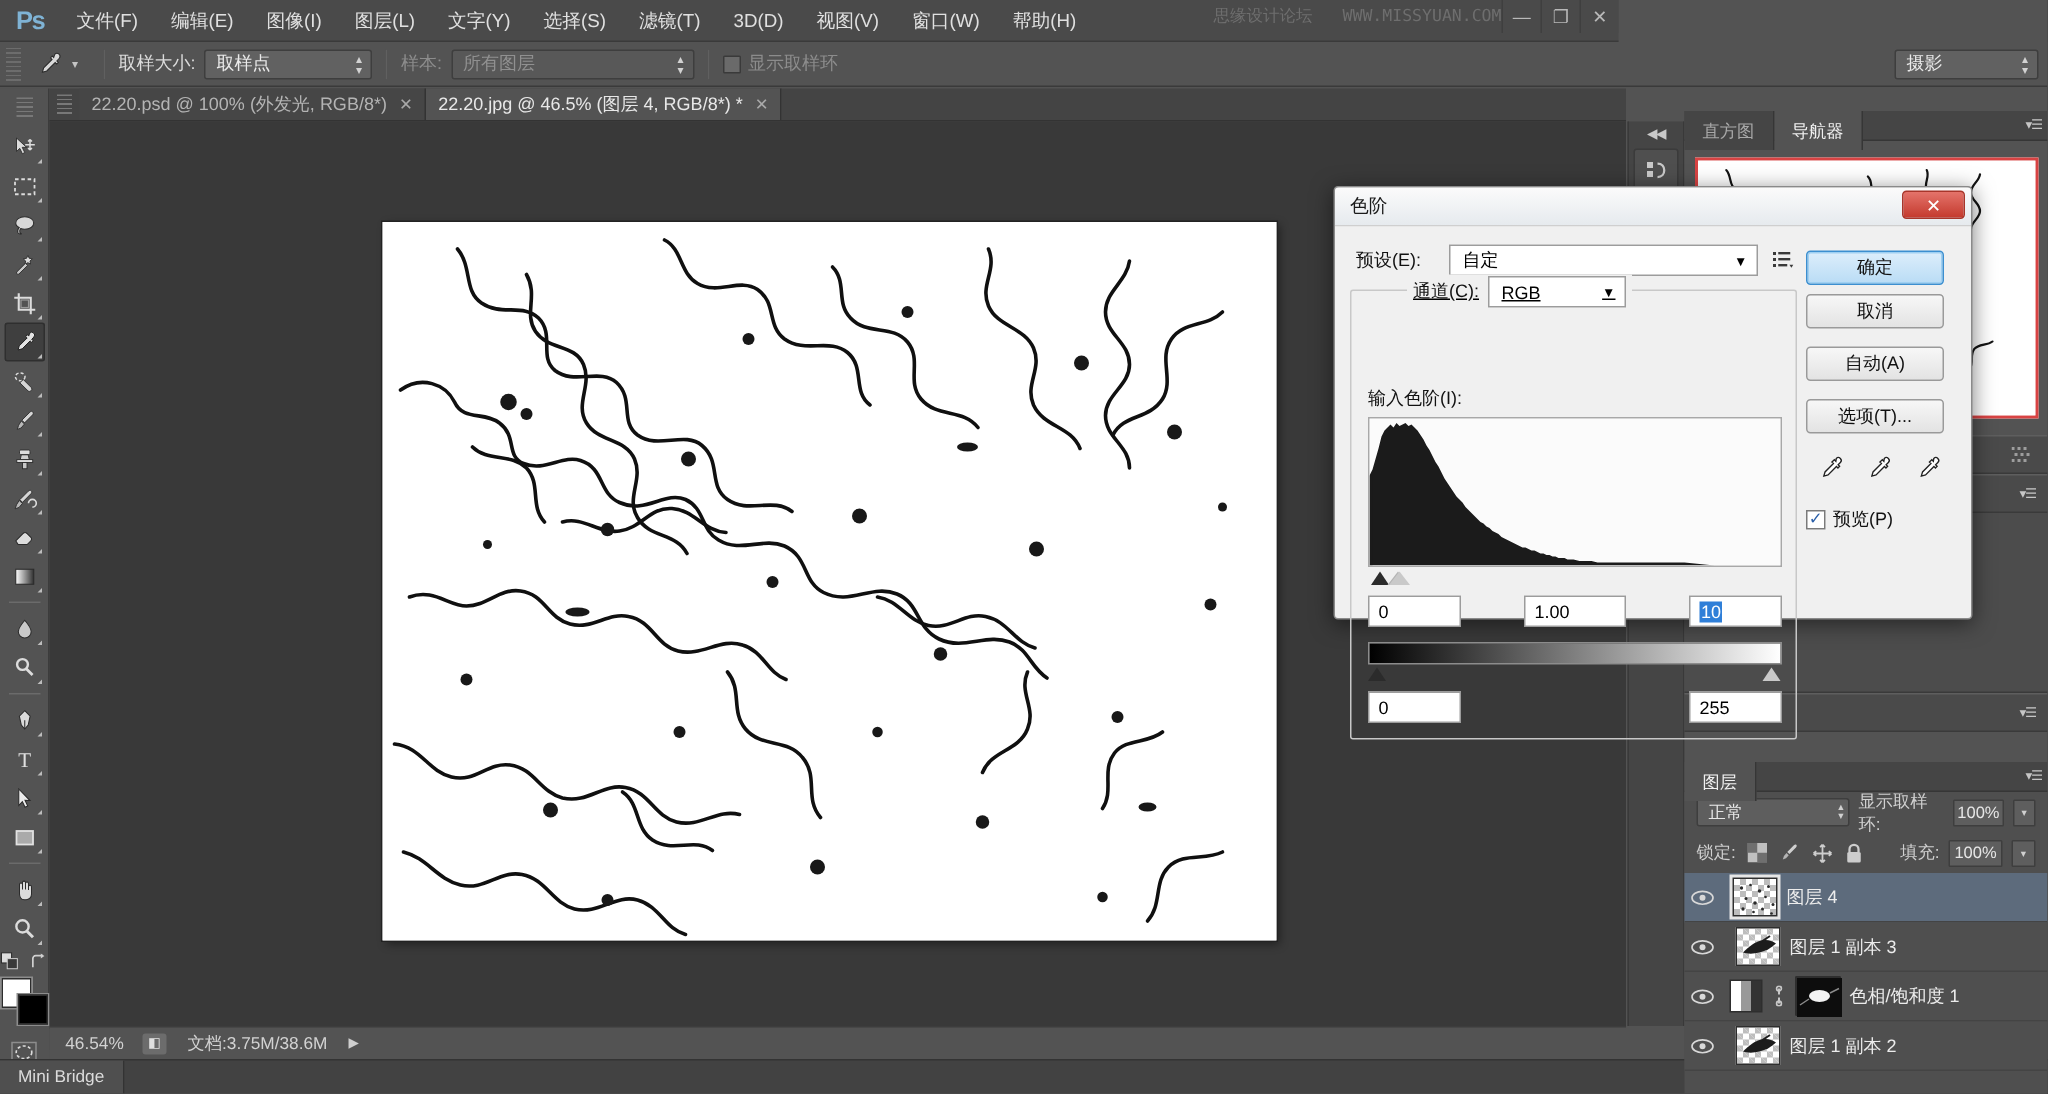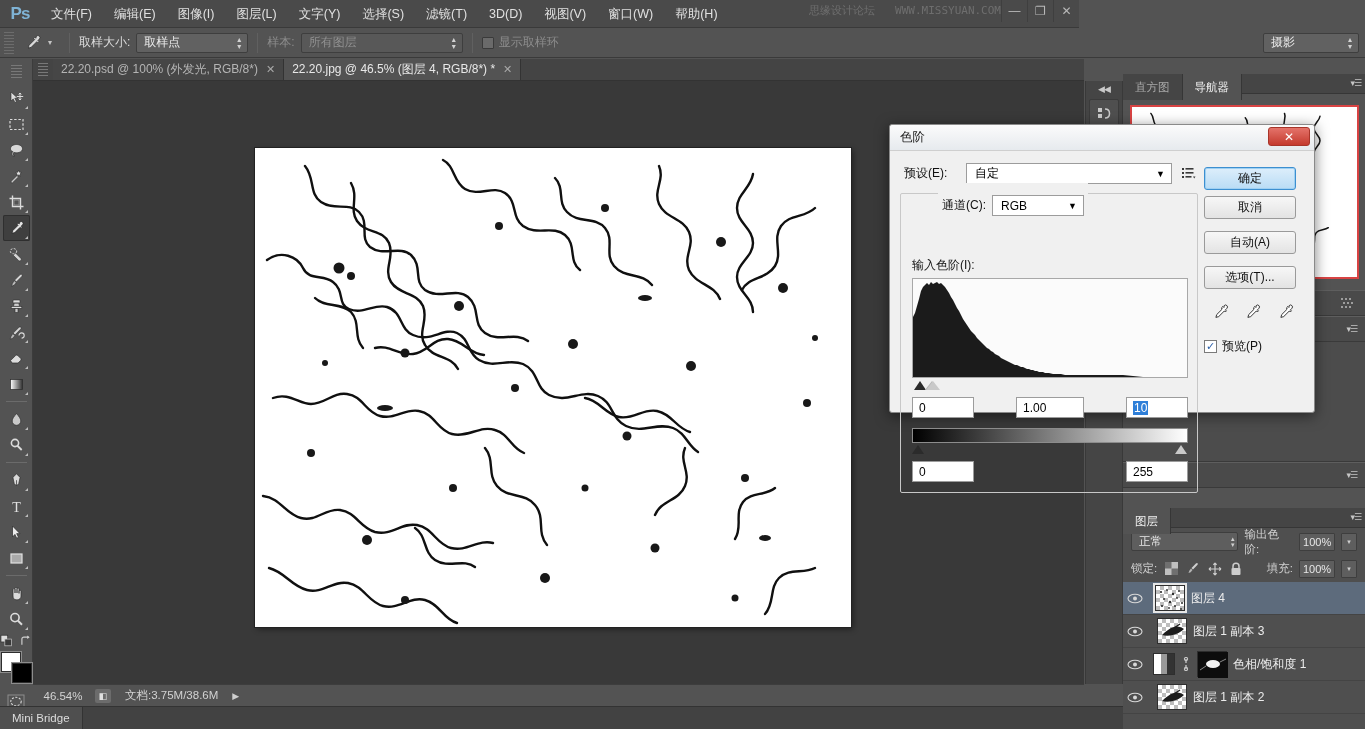--- a/index.html
+++ b/index.html
@@ -719,21 +719,21 @@
       <div class="layers-head">
         <div class="ptab active">图层</div>
         <div class="panel-menu">▾☰</div>
       </div>
 
       <div class="lrow1">
         <div class="blendcombo">
           <span>正常</span>
           <span style="font-size:7px;line-height:6px;color:#d0d0d0;text-align:center">▴<br>▾</span>
         </div>
-        <span>输出色阶:</span>
+        <span>显示取样环:</span>
         <div class="numfield">100%</div>
         <div class="numdrop">▾</div>
       </div>
 
       <div class="lrow2">
         <span>锁定:</span>
         <div class="lock-icons">
           <svg width="13" height="13" viewBox="0 0 13 13">
             <rect width="13" height="13" fill="#c0c0c0"></rect>
               <g fill="#6f6f6f">
@@ -868,21 +868,21 @@
             <rect x="0" y="9" width="2" height="2"></rect>
                 <rect x="3.5" y="9" width="6" height="1.6"></rect>
               </g>
             <path d="M11 9.5l2.5 0-1.25 2z" fill="#3a3a3a"></path>
           </svg>
         </div>
       </div>
 
       <div class="groupbox" style="left:10px; top:42px; width:298px; height:300px;"></div>
 
-      <div class="row" style="position:absolute; left:48px; top:32px; background:#f0f0f0; padding:12px 4px;">
+      <div class="row" style="position:absolute; left:48px; top:32px; background:#f0f0f0; padding:1px 4px;text-decoration:underline;">
         <span class="lbl">通道(C):</span>
         <div class="wcombo" style="width:92px; margin-left:6px">
           <span>RGB</span>
           <span style="font-size:9px">▼</span>
         </div>
       </div>
 
       <div style="position:absolute; left:22px; top:106px; width:276px;">
         <div class="lbl" style="margin-bottom:4px">输入色阶(I):</div>
         <div class="histbox" style="width:276px;height:100px">

